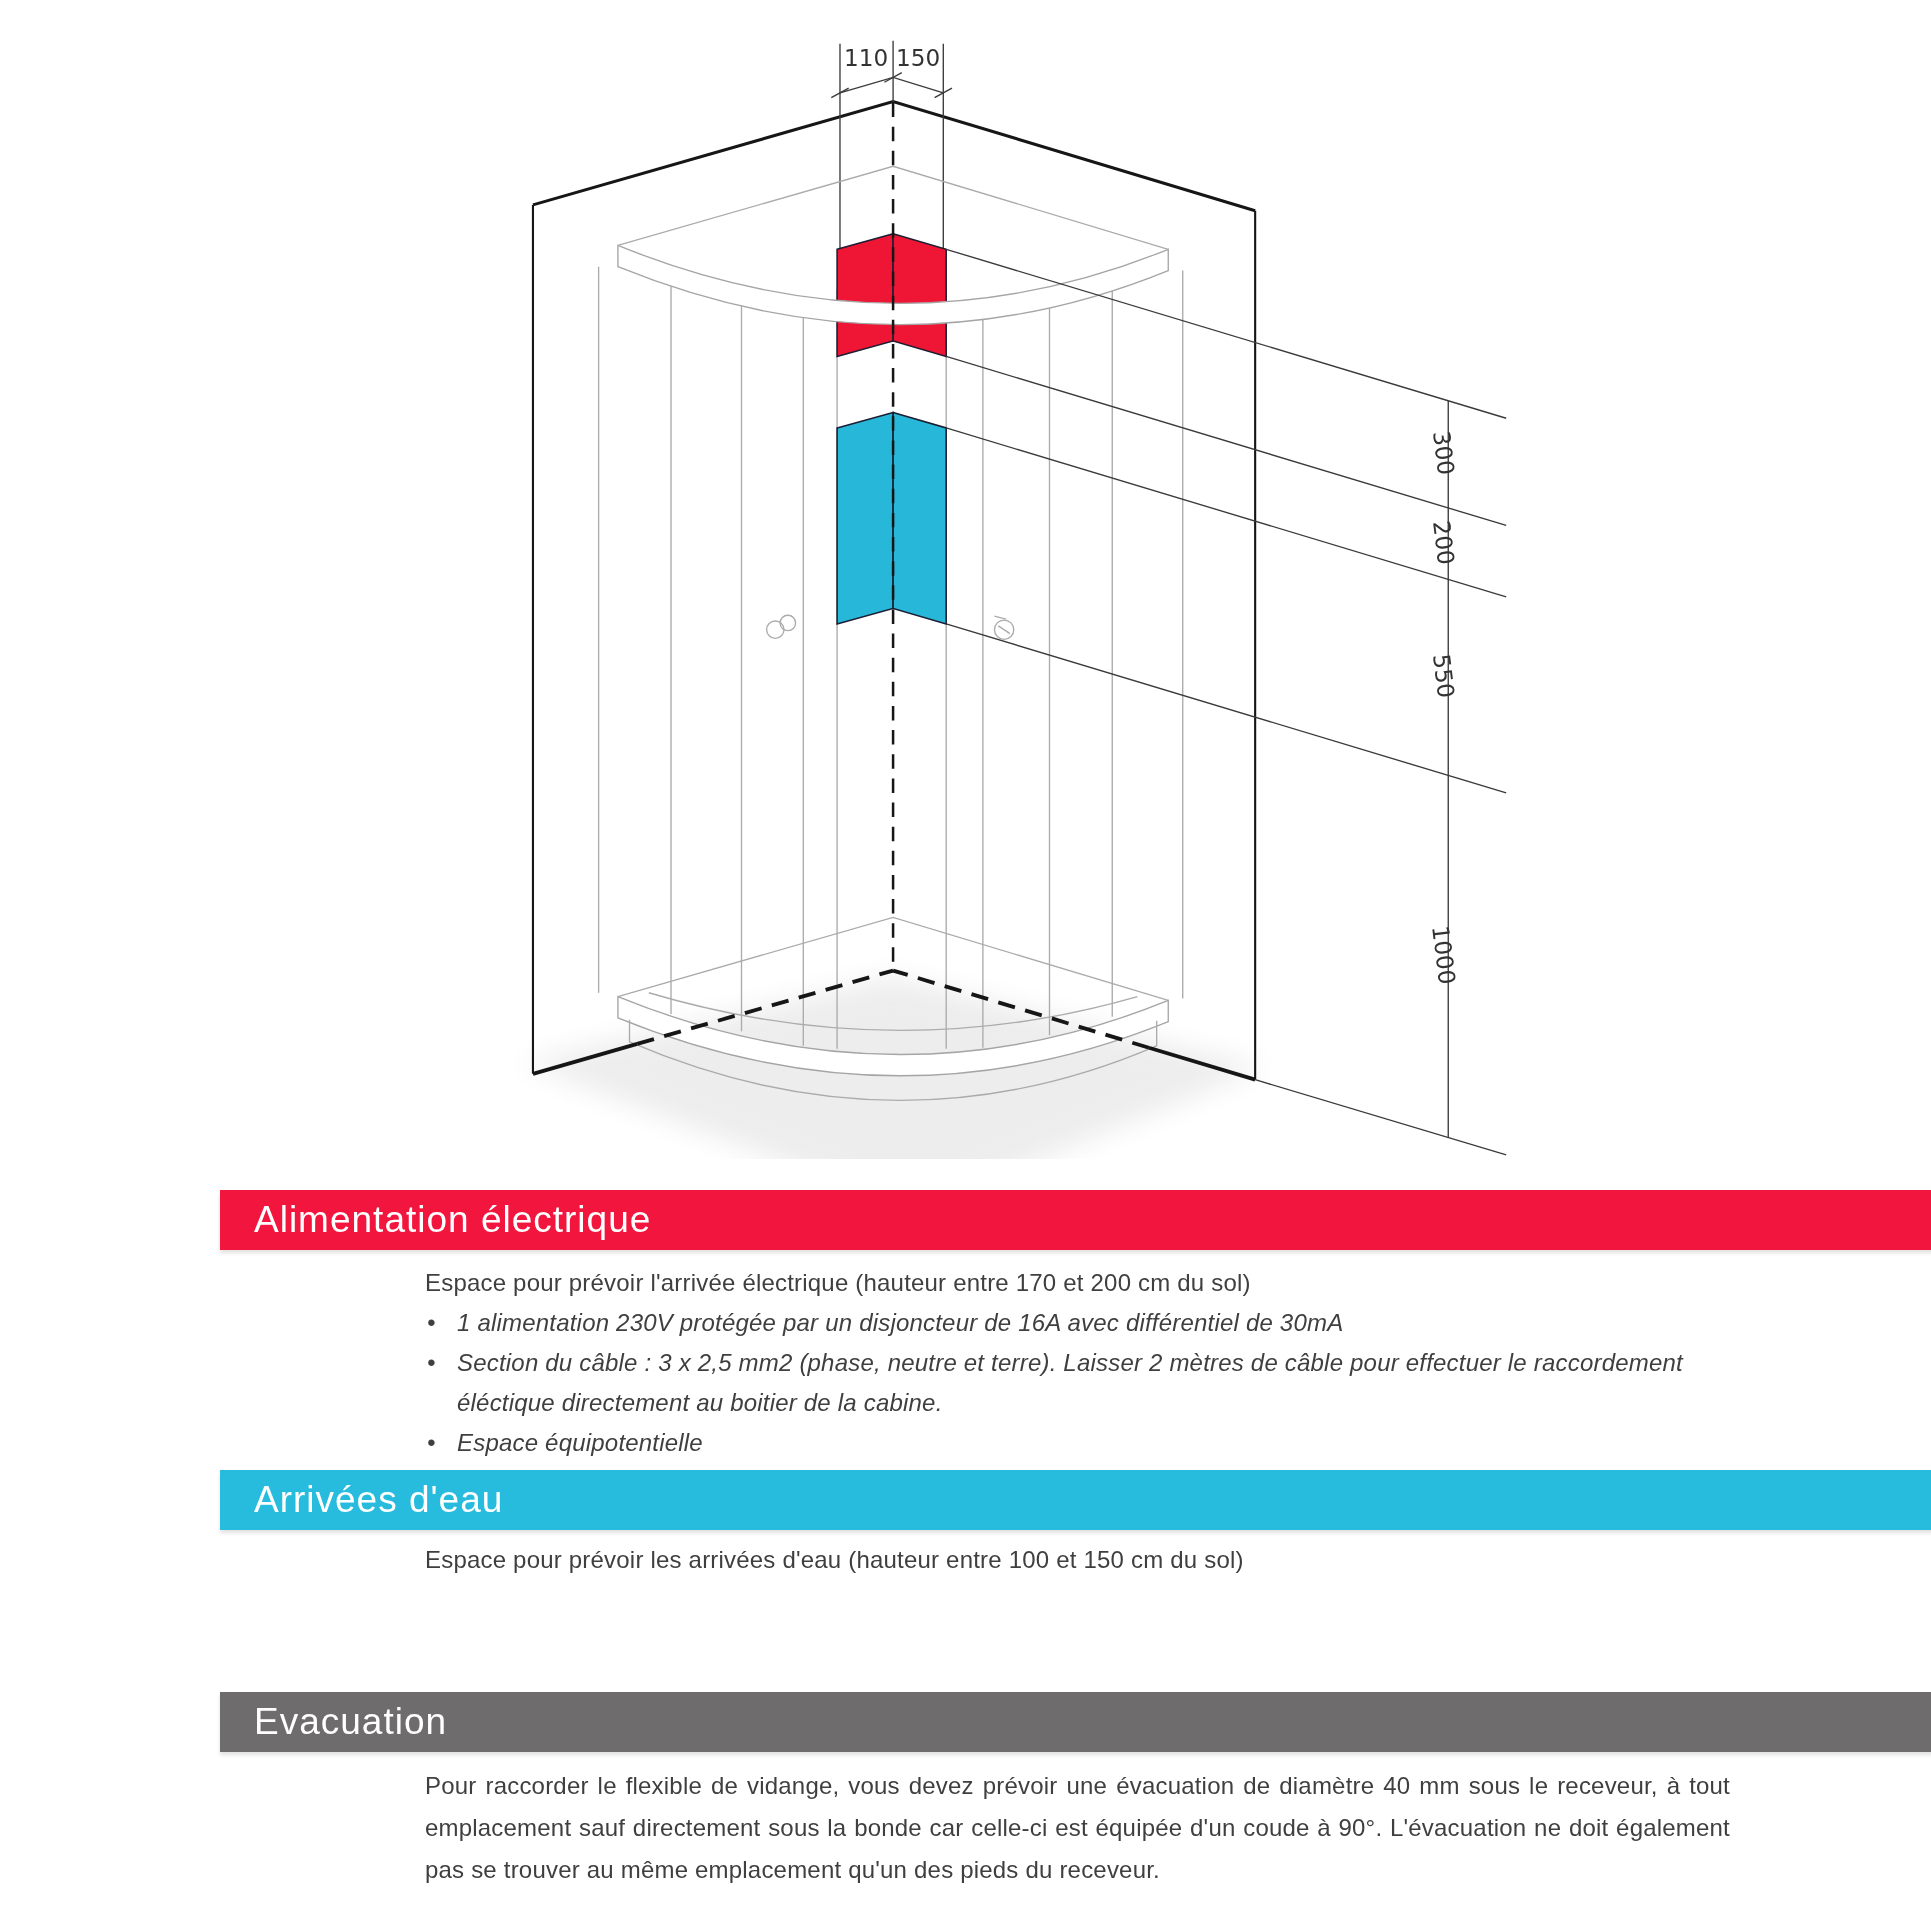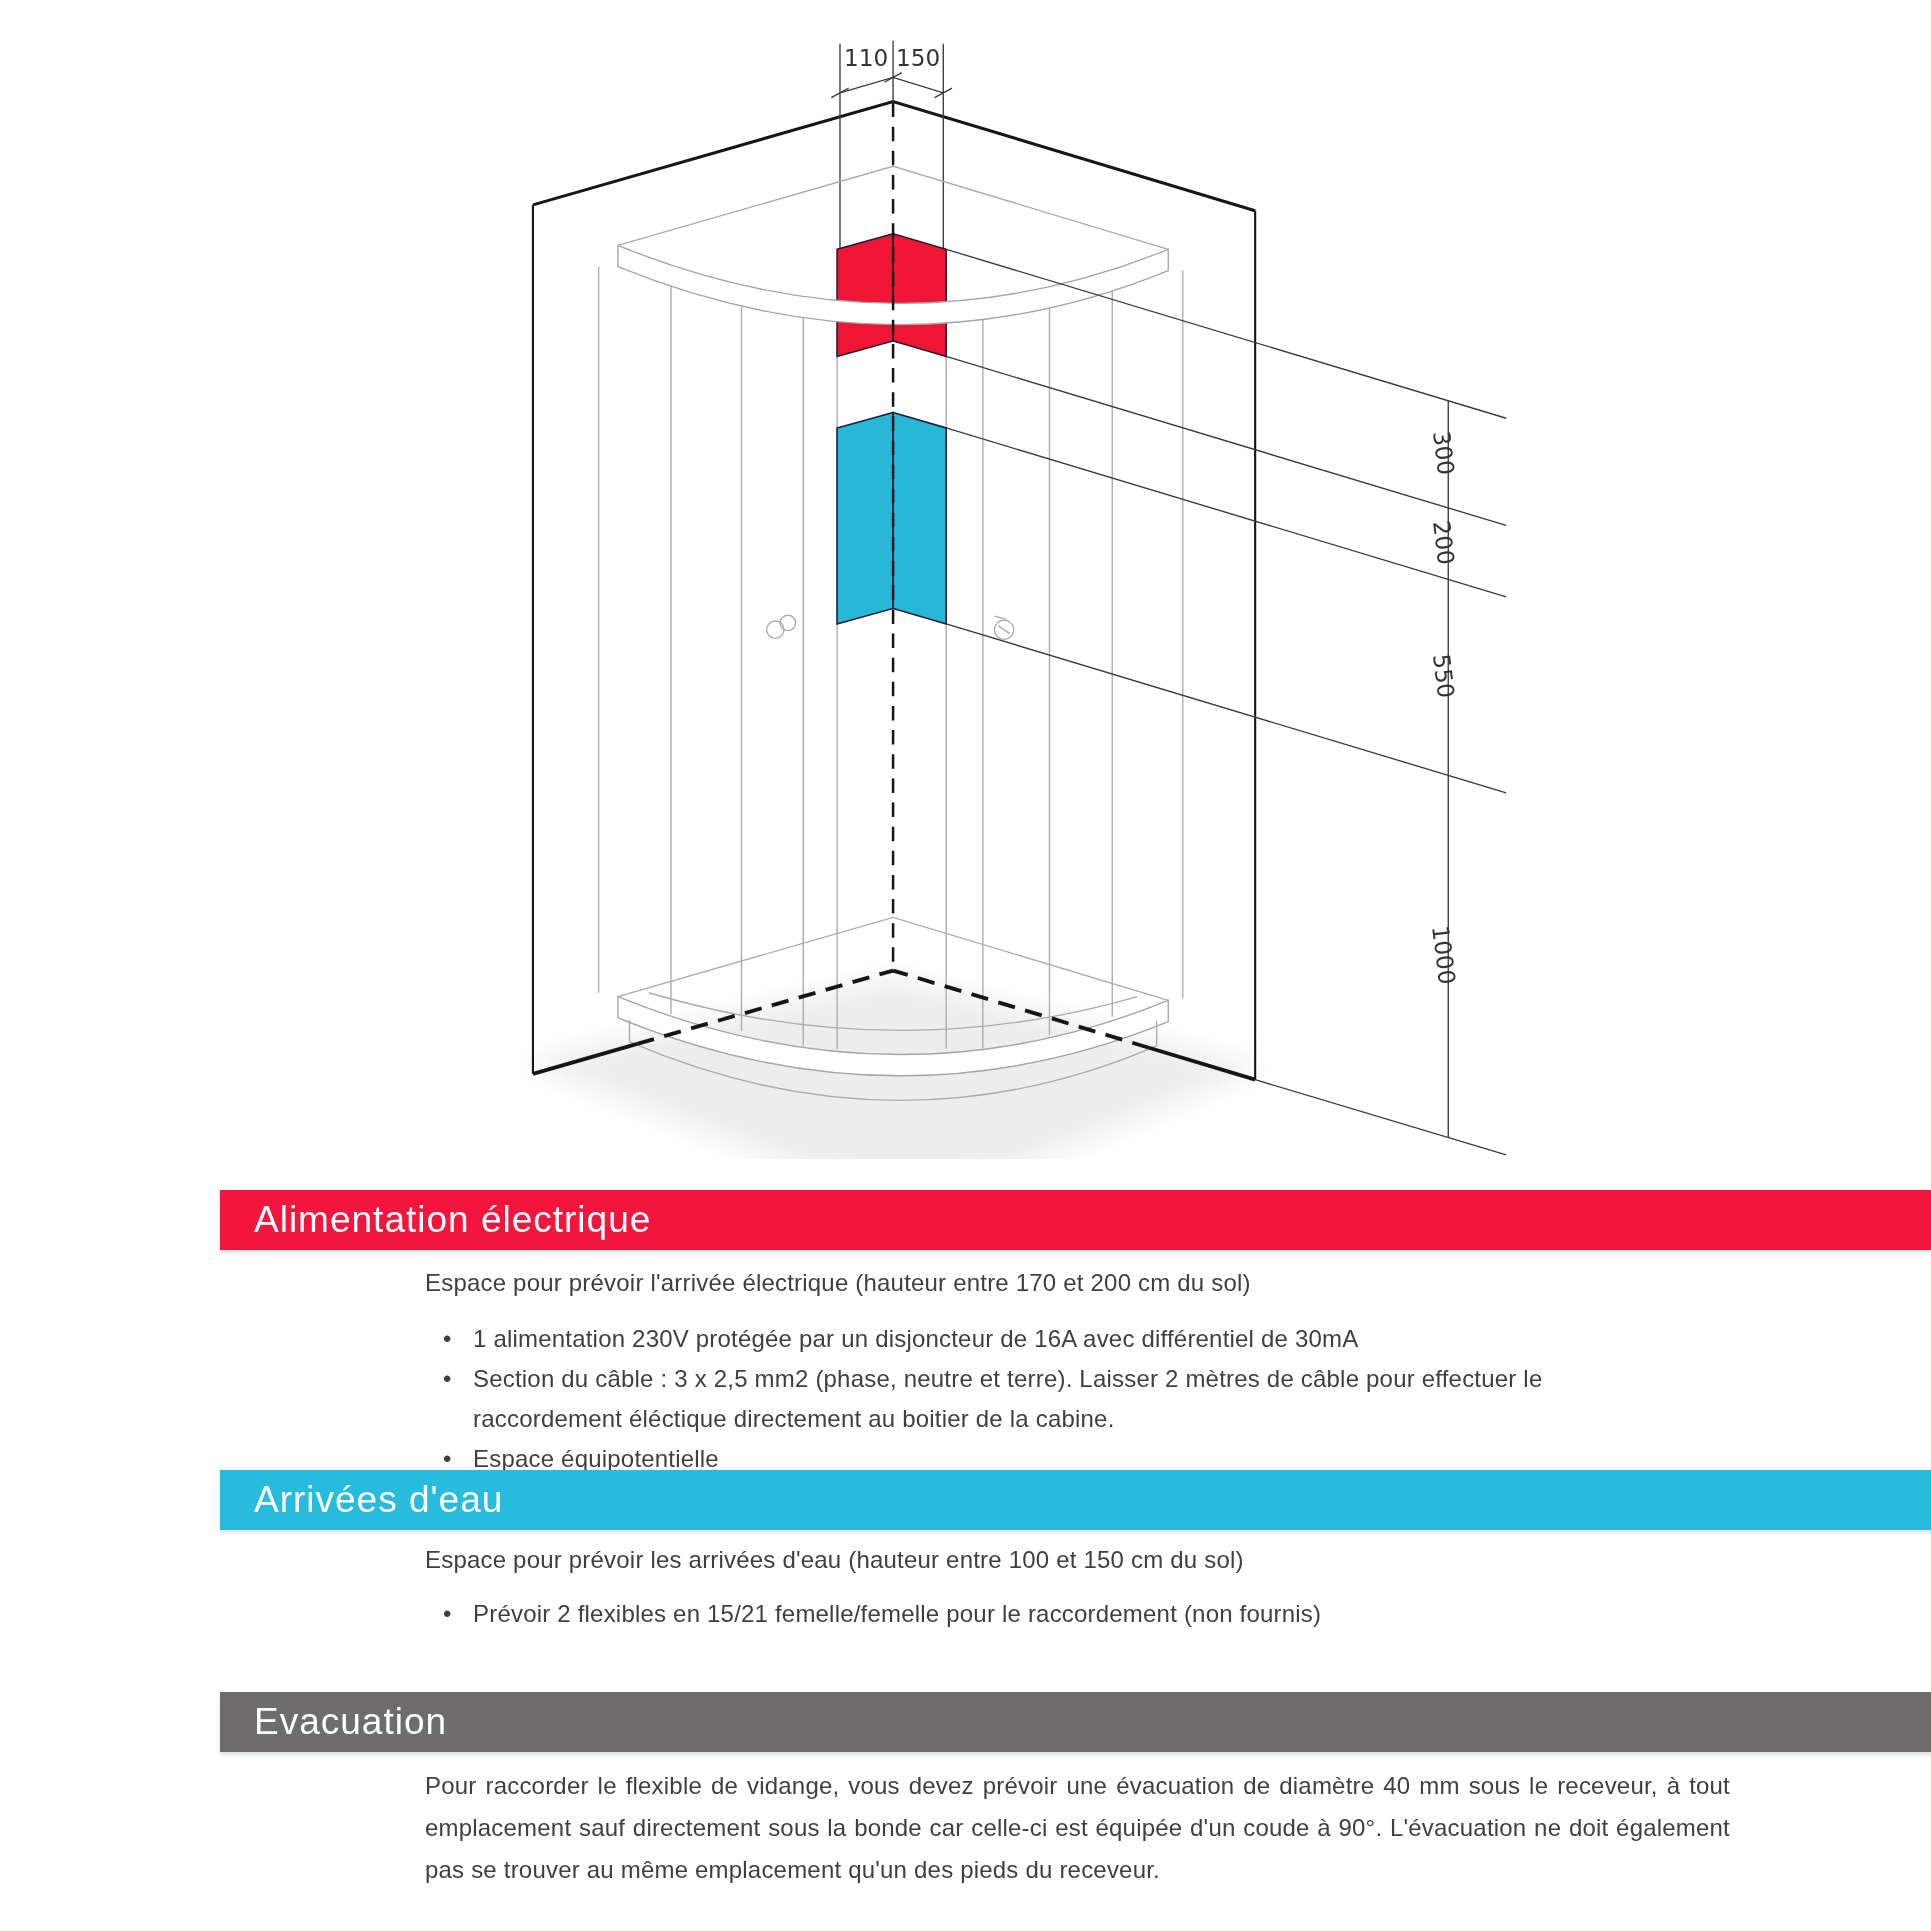--- a/index.html
+++ b/index.html
@@ -7,21 +7,21 @@
         font-family:"Liberation Sans", sans-serif;}
   .diagram-svg{position:absolute;left:0;top:0;}
 
   .bar{position:absolute;left:220px;width:1728px;height:60px;display:flex;align-items:center;
        padding-left:34px;box-sizing:border-box;color:#fff;font-size:37px;letter-spacing:1px;
        font-weight:400;}
   .bar-shadow{box-shadow:0 2.9px 3.9px rgba(0,0,0,0.12);}
 
   .section-body{position:absolute;left:425px;width:1284px;color:#3f3f3f;
                 font-size:24px;line-height:40px;letter-spacing:0.2px;}
-  .section-body ul{list-style:none;margin:16px;padding:0;}
+  .section-body ul{list-style:none;margin:0;padding:0;font-style:italic;}
   .section-body li{position:relative;padding-left:32px;}
   .section-body li::before{content:"\2022";position:absolute;left:1.9px;}
   .intro{padding-left:0;}
 
   .body-electrical{top:1263px;}
   .body-water{top:1541px;line-height:38px;}
   .body-evac{top:1765px;width:1305px;line-height:42px;text-align:justify;}
 
   
   .wall{stroke:#161616;fill:none;}
@@ -139,21 +139,20 @@
       <li>Espace équipotentielle</li>
     </ul>
   </div>
 
   <div class="bar bar-shadow" style="top: 1470px; background: rgb(39, 188, 221);">
     <span>Arrivées d'eau</span>
   </div>
   <div class="section-body body-water">
     <div class="intro">Espace pour prévoir les arrivées d'eau (hauteur entre 100 et 150 cm du sol)</div>
     <ul>
-      <li>Prévoir 2 flexibles en 15/21 femelle/femelle pour le raccordement (non fournis)</li>
     </ul>
   </div>
 
   <div class="bar bar-shadow" style="top: 1692px; background: rgb(110, 108, 109);">
     <span>Evacuation</span>
   </div>
   <div class="section-body body-evac">
     <div>Pour raccorder le flexible de vidange, vous devez prévoir une évacuation de diamètre 40 mm sous le receveur, à tout emplacement sauf directement sous la bonde car celle-ci est équipée d'un coude à 90°. L'évacuation ne doit également pas se trouver au même emplacement qu'un des pieds du receveur.</div>
   </div>
 

